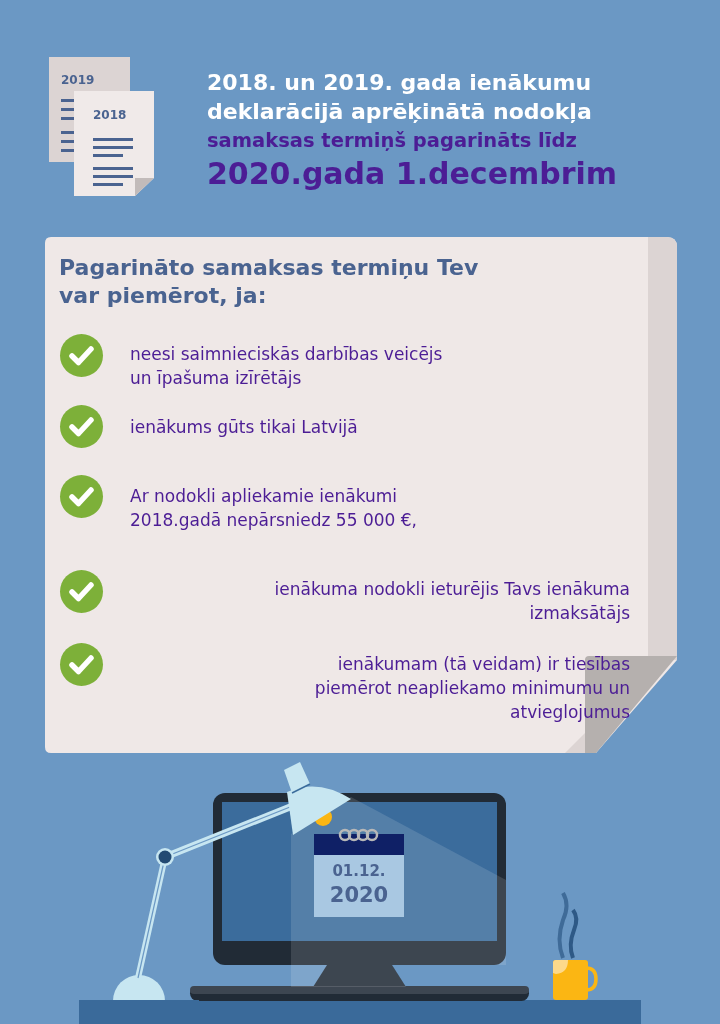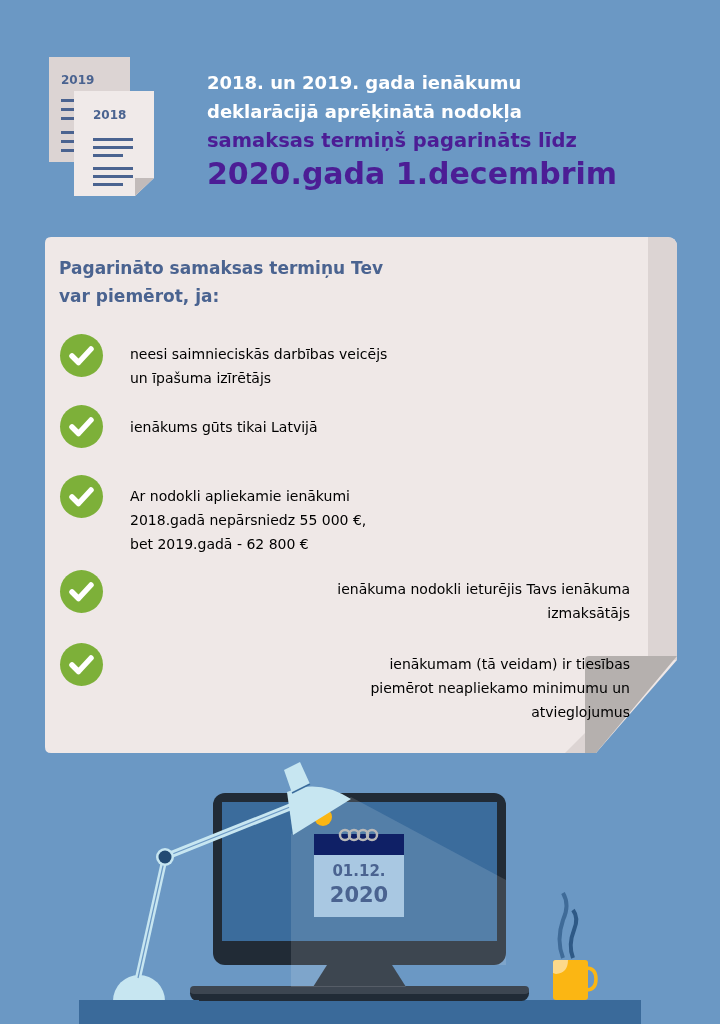--- a/index.html
+++ b/index.html
@@ -1,30 +1,30 @@
 <!DOCTYPE html>
 <html><head>
 <meta charset="utf-8">
 <style>
   html,body{margin:0;padding:0;}
   body{width:720px;height:1024px;background:#6b98c4;position:relative;overflow:hidden;font-family:"DejaVu Sans","Liberation Sans",sans-serif;}
   .abs{position:absolute;}
   
   .docs{left:48px;top:56px;width:112px;height:142px;}
   .title{left:207px;top:68px;width:500px;font-weight:bold;line-height:29px;}
-  .title .l1,.title .l2{color:#ffffff;font-size:18px;display:block;white-space:nowrap;}
+  .title .l1,.title .l2{color:#ffffff;font-size:22px;display:block;white-space:nowrap;}
   .title .l3{color:#4c1d95;font-size:19.5px;display:block;white-space:nowrap;}
   .title .l4{color:#4c1d95;font-size:30px;display:block;white-space:nowrap;line-height:42px;margin-top:-2px;}
   
   .card{left:45px;top:237px;width:632px;height:516px;}
-  .card-title{font-weight:bold;color:#4a6390;font-size:17px;line-height:28px;margin:0;}
+  .card-title{font-weight:bold;color:#4a6390;font-size:22px;line-height:28px;margin:0;}
   .item{position:absolute;left:45px;width:560px;}
   .check{position:absolute;left:15px;width:43px;height:43px;border-radius:50%;background:#7db039;}
   .check svg{position:absolute;left:0;top:0;}
-  .item-text{position:absolute;left:85px;color:#000000;font-size:14px;line-height:24px;width:500px;}
+  .item-text{position:absolute;left:85px;color:#4c1d95;font-size:17px;line-height:24px;width:500px;}
   
   .scene{left:0;top:755px;width:720px;height:269px;}
   .cal-date{font-weight:bold;fill:#4a6390;font-family:"DejaVu Sans","Liberation Sans",sans-serif;}
 </style>
 </head>
 <body>
 
 <svg class="abs docs" viewBox="0 0 112 142" width="112" height="142">
   <g>
     <rect x="1" y="1" width="81" height="105" fill="#dcd4d3"></rect>
@@ -95,21 +95,20 @@
 
   <div class="item" style="top:475px;">
     <div class="check" style="top:0;">
       <svg width="43" height="43" viewBox="0 0 43 43">
           <path d="M12 22 L18.5 28.5 L31 15" stroke="#fff" stroke-width="5.5" fill="none" stroke-linecap="round" stroke-linejoin="round"></path>
         </svg>
     </div>
     <div class="item-text" style="top:9px;">
       <div>Ar nodokli apliekamie ienākumi</div>
       <div>2018.gadā nepārsniedz 55 000 €,</div>
-      <div>bet 2019.gadā - 62 800 €</div>
     </div>
   </div>
 
   <div class="item" style="top:570px;">
     <div class="check" style="top:0;">
       <svg width="43" height="43" viewBox="0 0 43 43">
           <path d="M12 22 L18.5 28.5 L31 15" stroke="#fff" stroke-width="5.5" fill="none" stroke-linecap="round" stroke-linejoin="round"></path>
         </svg>
     </div>
     <div class="item-text" style="top:7px;text-align:right;">

